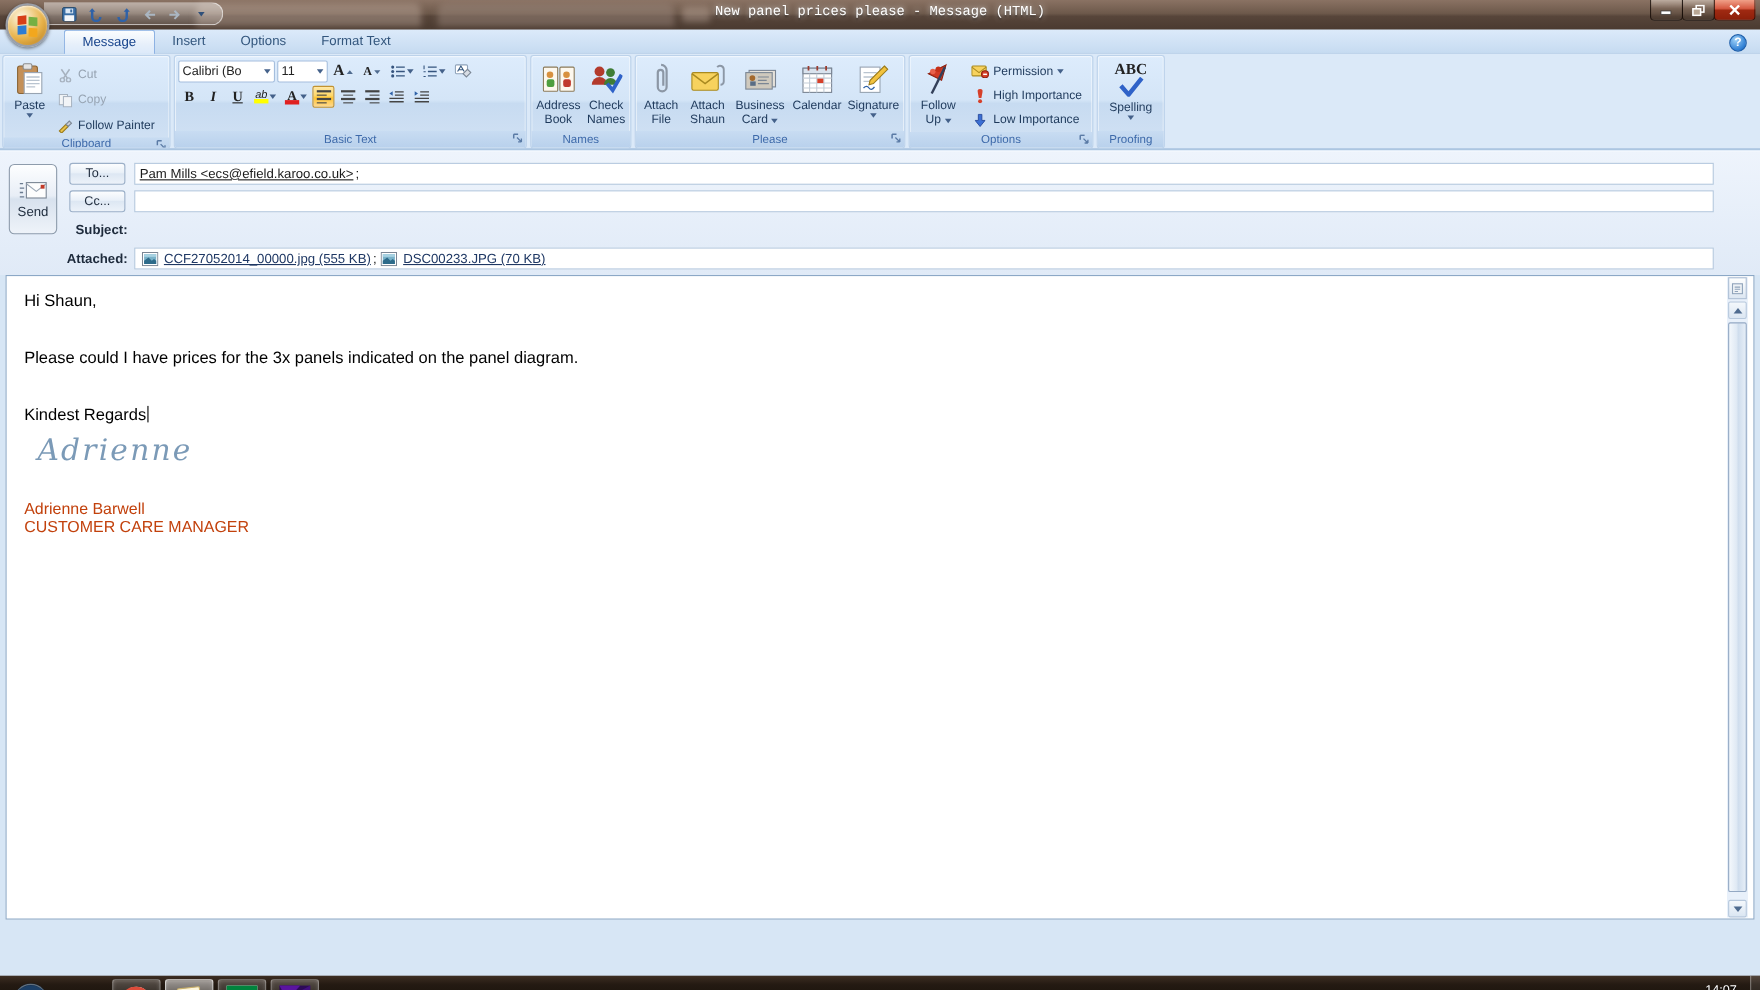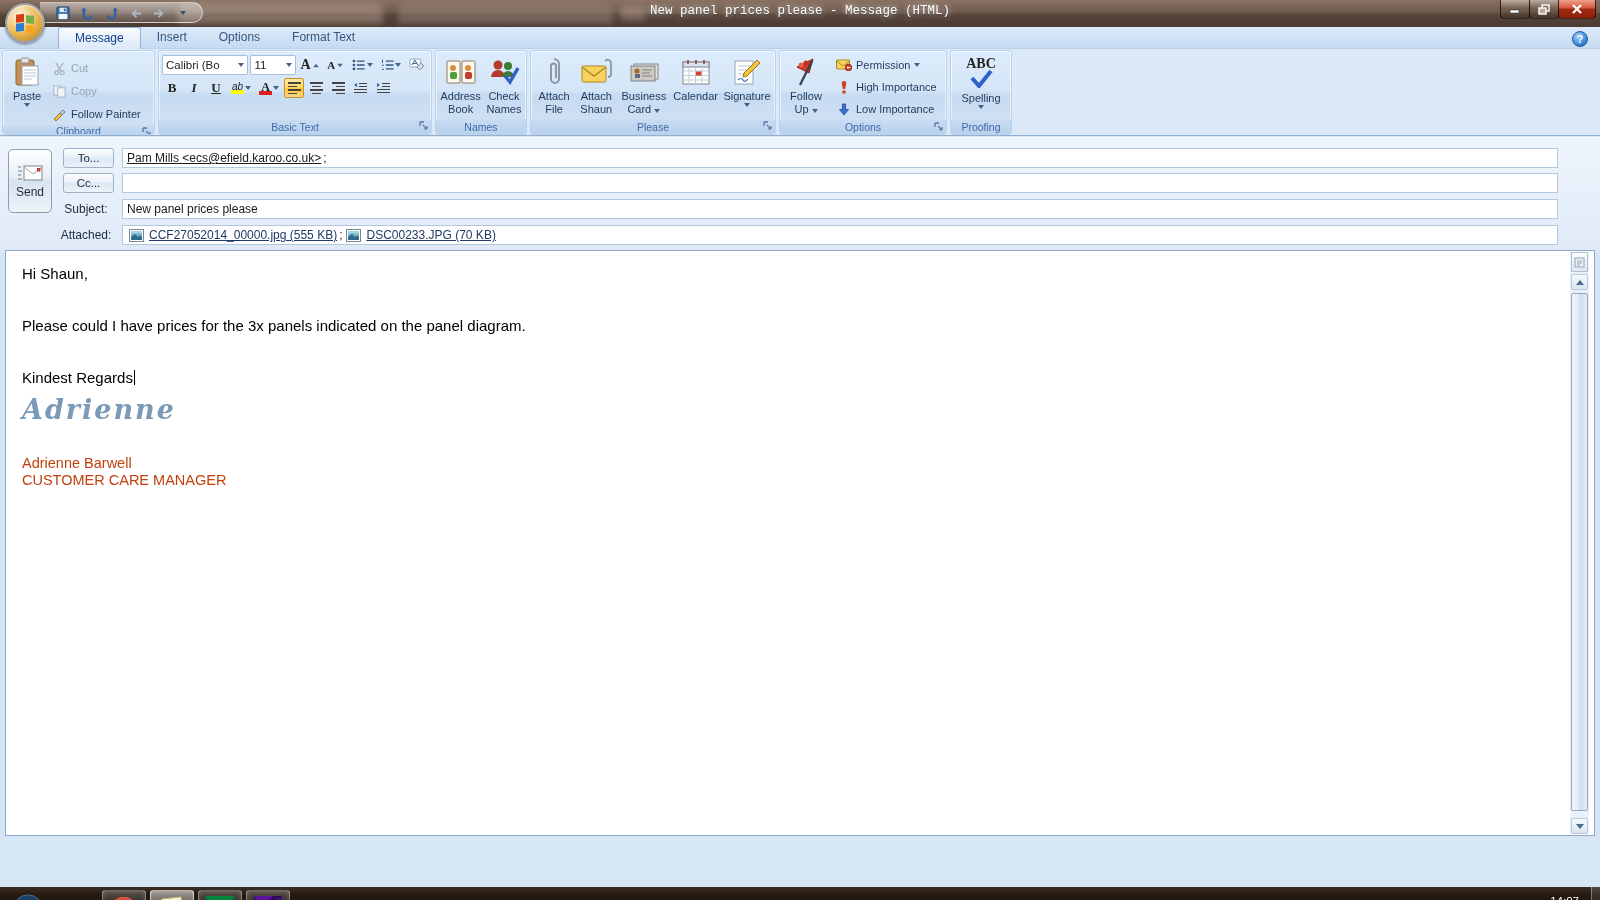--- a/index.html
+++ b/index.html
@@ -131,34 +131,34 @@
     position:absolute; left:63px; width:51px; height:20px;
     background: linear-gradient(#fcfdfe, #e9f0f8 45%, #dde7f3 50%, #ecf2f9);
     border:1px solid #9cb0c8; border-radius:3px;
     font-size:11.5px; color:#1e2b3c; display:flex; align-items:center; justify-content:center;
   }
   .hfield {
     position:absolute; left:122px; width:1436px; height:20px; background:#fff;
     border:1px solid #b3c7de; font-size:12px; color:#1a1a1a; display:flex; align-items:center;
     padding:0 4px; gap:2px;
   }
-  .hlabel { position:absolute; left:56px; width:60px; font-size:12px; color:#1e2b3c; text-align:center; }
+  .hlabel { position:absolute; left:56px; width:60px; font-size:12px; color:#1e2b3c; text-align:right;font-weight:bold; }
   .reciplink { text-decoration:underline; }
   .attlink { text-decoration:underline; color:#1f3864; }
   .attico { width:15px; height:13px; margin:0 3px 0 2px; flex:0 0 auto; }
   
   .bodyarea {
     position:absolute; top:250px; left:5px; width:1590px; height:586px;
     background:#fff; border:1px solid #8ca8c6;
   }
   .bodytext { position:absolute; top:14px; left:16px; right:40px; font-size:15px; color:#000; }
   .bodytext p { margin:0 0 35px 0; }
   .bodytext p.tight { margin-bottom:0; }
   .textcaret { display:inline-block; width:1.5px; height:15px; background:#000; vertical-align:-2px; margin-left:1px; }
-  .script { font-family:"DejaVu Serif", serif; font-style:italic; font-size:27px; letter-spacing:2px; margin:8px 0 30px 0;font-weight:bold; }
+  .script { font-family:"DejaVu Serif", serif; font-style:italic; font-size:27px; letter-spacing:2px; margin:8px 0 30px 12px; }
   .sigblock { line-height:17px; font-size:14.5px; }
   
   .vscroll { position:absolute; top:1px; right:5px; bottom:1px; width:19px; background:#e8f0fa; display:flex; flex-direction:column; align-items:center; }
   .rulerbtn { width:17px; height:20px; background:linear-gradient(#fdfefe,#dde7f2); border:1px solid #aebfd4; display:flex; align-items:center; justify-content:center; margin-bottom:2px; }
   .sarrow { width:17px; height:16px; display:flex; align-items:center; justify-content:center; background:linear-gradient(#f4f8fc,#dbe6f2); border:1px solid #b7c8dc; border-radius:2px; }
   .strack { flex:1; width:17px; position:relative; margin:1px 0; }
   .sthumb { position:absolute; left:0; top:2px; width:17px; bottom:6px;
     background:linear-gradient(90deg,#f4f8fc,#dfe9f4 45%,#cfdded 55%,#e6eef7); border:1px solid #93a8c3; border-radius:2px; }
   .tri-up { width:0; height:0; border-left:4px solid transparent; border-right:4px solid transparent; border-bottom:5px solid #4f6b8f; }
   .tri-dn { width:0; height:0; border-left:4px solid transparent; border-right:4px solid transparent; border-top:5px solid #4f6b8f; }
@@ -319,21 +319,21 @@
         <span>Clipboard</span>
         <span class="launcher">
           <svg width="10" height="10" viewBox="0 0 10 10">
               <path d="M1 1 H5 M1 1 V5" stroke="#5a7aa5" stroke-width="1.4"></path>
               <path d="M4 4 L8 8 M8 8 V5 M8 8 H5" stroke="#5a7aa5" stroke-width="1.2"></path>
             </svg>
         </span>
       </div>
     </div>
 
-    <div class="rgroup" style="width:274px">
+    <div class="rgroup" style="width:321px">
       <div class="rg-body">
         <div class="bt-col" style="width:100%">
           <div class="bt-row">
             <div class="combo" style="width:88px">
               <span style="flex:1">Calibri (Bo</span>
                 <span class="caret"></span>
             </div>
             <div class="combo" style="width:46px">
               <span style="flex:1">11</span>
                 <span class="caret"></span>
@@ -641,23 +641,20 @@
     </div>
 
     <div class="hbtn" style="top:35px">
         <span>Cc...</span>
       </div>
     <div class="hfield" style="top:35px">
         <span></span>
       </div>
 
     <div class="hlabel" style="top:64px">Subject:</div>
-    <div class="hfield" style="top:61px">
-        <span>New panel prices please</span>
-      </div>
 
     <div class="hlabel" style="top:90px">Attached:</div>
     <div class="hfield" style="top:87px">
       <svg class="attico" viewBox="0 0 15 13">
           <rect x="0.5" y="0.5" width="14" height="12" fill="#fff" stroke="#7b8694"></rect>
           <rect x="2" y="2" width="11" height="9" fill="#79b2c9"></rect>
           <path d="M2 8 L6 5 L9 8 L11 6.5 L13 8 V11 H2 Z" fill="#2e6b8a"></path>
           <rect x="2" y="2" width="11" height="2.5" fill="#a8d2e2"></rect>
         </svg>
       <span class="attlink">CCF27052014_00000.jpg (555 KB)</span>

